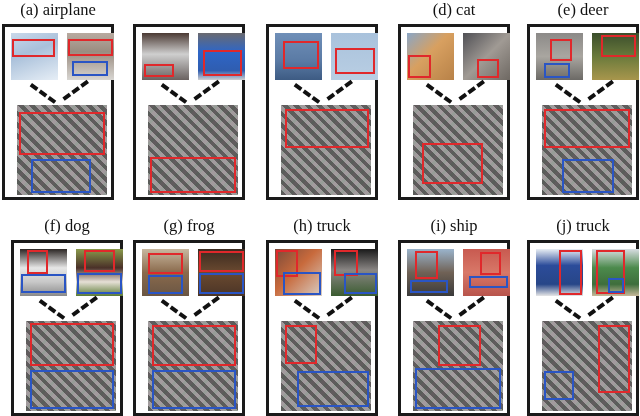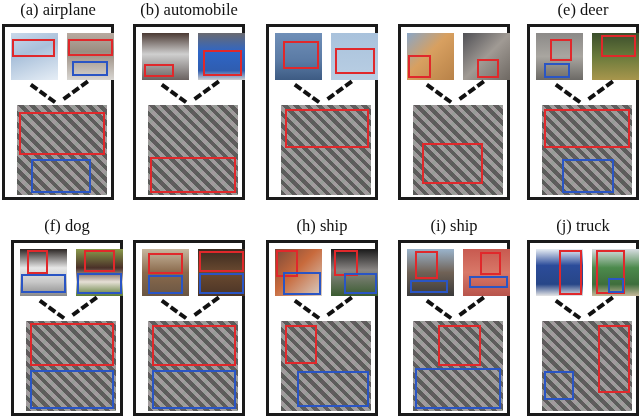--- a/index.html
+++ b/index.html
@@ -38,21 +38,20 @@
         </div>
         <div class="conn l"></div>
         <div class="conn r"></div>
         <div class="pattern">
           <div class="box" style="left: 2%; top: 8%; width: 96%; height: 48%;"></div>
           <div class="box blue" style="left: 16%; top: 60%; width: 66%; height: 38%;"></div>
         </div>
       </div>
     </div>
     <div class="panel" style="left: 133px; top: 24px;">
-      <div class="caption">(b) automobile</div>
       <div class="frame">
         <div class="thumb l" style="background: linear-gradient(rgb(75, 58, 52) 0%, rgb(207, 207, 207) 45%, rgb(106, 98, 96) 100%);">
           <div class="box" style="left: 4%; top: 66%; width: 64%; height: 28%;"></div>
         </div>
         <div class="thumb r" style="background: linear-gradient(rgb(106, 106, 112) 0%, rgb(46, 102, 199) 40%, rgb(47, 93, 176) 80%, rgb(208, 208, 208) 100%);">
           <div class="box" style="left: 10%; top: 36%; width: 84%; height: 56%;"></div>
         </div>
         <div class="conn l"></div>
         <div class="conn r"></div>
         <div class="pattern">
@@ -69,20 +68,21 @@
           <div class="box" style="left: 8%; top: 32%; width: 86%; height: 56%;"></div>
         </div>
         <div class="conn l"></div>
         <div class="conn r"></div>
         <div class="pattern">
           <div class="box" style="left: 4%; top: 4%; width: 94%; height: 44%;"></div>
         </div>
       </div>
     </div>
     <div class="panel" style="left: 398px; top: 24px;">
+      <div class="caption">(d) cat</div>
       <div class="frame">
         <div class="thumb l" style="background: linear-gradient(135deg, rgb(138, 166, 198) 0%, rgb(216, 160, 96) 45%, rgb(184, 130, 72) 100%);">
           <div class="box" style="left: 2%; top: 46%; width: 50%; height: 50%;"></div>
         </div>
         <div class="thumb r" style="background: linear-gradient(135deg, rgb(80, 80, 85) 0%, rgb(160, 154, 148) 50%, rgb(110, 104, 98) 100%);">
           <div class="box" style="left: 30%; top: 56%; width: 46%; height: 40%;"></div>
         </div>
         <div class="conn l"></div>
         <div class="conn r"></div>
         <div class="pattern">
@@ -121,39 +121,40 @@
         </div>
         <div class="conn l"></div>
         <div class="conn r"></div>
         <div class="pattern">
           <div class="box" style="left: 4%; top: 2%; width: 94%; height: 48%;"></div>
           <div class="box blue" style="left: 4%; top: 54%; width: 94%; height: 44%;"></div>
         </div>
       </div>
     </div>
     <div class="panel" style="left: 133px; top: 240px;">
+      <div class="caption">(g) frog</div>
       <div class="frame">
         <div class="thumb l" style="background: linear-gradient(rgb(200, 184, 160) 0%, rgb(138, 106, 76) 50%, rgb(106, 86, 68) 100%);">
           <div class="box" style="left: 12%; top: 8%; width: 76%; height: 46%;"></div>
           <div class="box blue" style="left: 12%; top: 56%; width: 76%; height: 40%;"></div>
         </div>
         <div class="thumb r" style="background: linear-gradient(rgb(58, 42, 32) 0%, rgb(107, 74, 48) 50%, rgb(74, 52, 38) 100%);">
           <div class="box" style="left: 2%; top: 4%; width: 96%; height: 46%;"></div>
           <div class="box blue" style="left: 2%; top: 52%; width: 96%; height: 44%;"></div>
         </div>
         <div class="conn l"></div>
         <div class="conn r"></div>
         <div class="pattern">
           <div class="box" style="left: 4%; top: 4%; width: 94%; height: 46%;"></div>
           <div class="box blue" style="left: 4%; top: 54%; width: 94%; height: 44%;"></div>
         </div>
       </div>
     </div>
     <div class="panel" style="left: 266px; top: 240px;">
-      <div class="caption">(h) ship</div>
+      <div class="caption">(h) truck</div>
       <div class="frame">
         <div class="thumb l" style="background: linear-gradient(135deg, rgb(122, 74, 58) 0%, rgb(200, 106, 60) 45%, rgb(216, 207, 198) 100%);">
           <div class="box" style="left: 2%; top: 2%; width: 48%; height: 58%;"></div>
           <div class="box blue" style="left: 18%; top: 48%; width: 80%; height: 50%;"></div>
         </div>
         <div class="thumb r" style="background: linear-gradient(rgb(26, 26, 26) 0%, rgb(138, 134, 132) 45%, rgb(58, 92, 48) 100%);">
           <div class="box" style="left: 6%; top: 2%; width: 52%; height: 56%;"></div>
           <div class="box blue" style="left: 28%; top: 50%; width: 70%; height: 46%;"></div>
         </div>
         <div class="conn l"></div>

